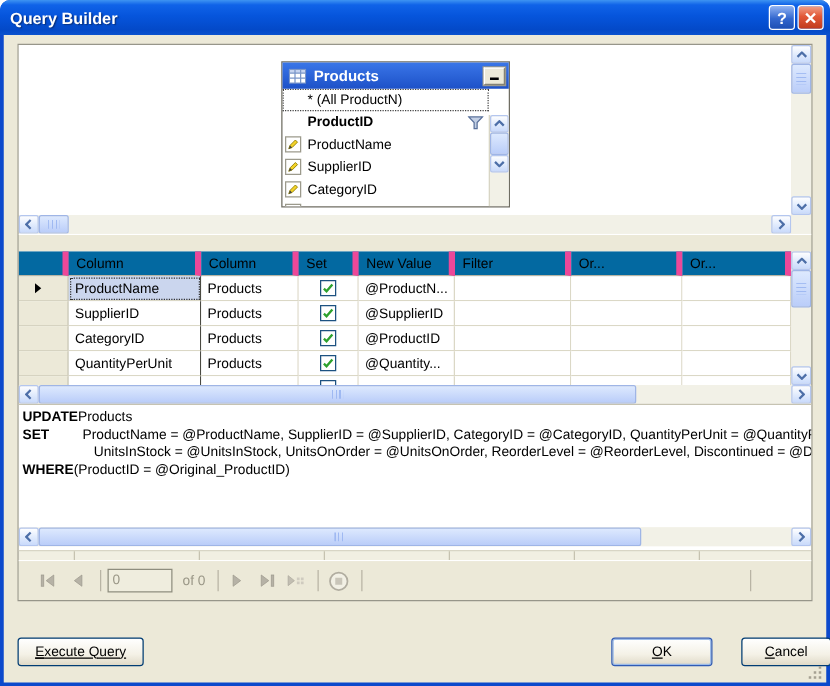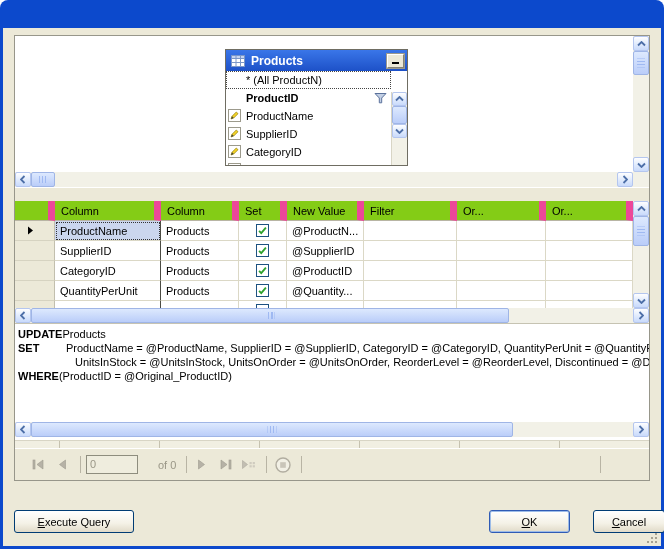--- a/index.html
+++ b/index.html
@@ -64,21 +64,21 @@
                 background:#fff; display:flex; align-items:center; justify-content:center; }
   .funnel { position:absolute; right:4px; top:3px; }
   .tw-scroll { position:absolute; right:0; top:21px; bottom:0; width:16px; background:#F2F1E7;
                display:flex; flex-direction:column; border-left:1px solid #D8D5C5; }
   .tw-scroll .sb-btn { height:14px; }
   .tw-scroll .sb-thumb { height:18px; }
   
   .grid-area { position:absolute; left:0; top:165px; width:634px; height:107px; display:flex; overflow:hidden; }
   .grid-cols { width:618px; display:grid; grid-template-columns:40px 106px 78px 48px 77px 93px 89px 87px;
                grid-auto-rows:20px; background:#fff; }
-  .gh { background:#84cc16; border-right:7px solid #ec4899; border-bottom:1px solid #B8B5A4;
+  .gh { background:#0369a1; border-right:5px solid #ec4899; border-bottom:1px solid #B8B5A4;
         font-size:11px; display:flex; align-items:center; padding:0 6px; color:#000; }
   .gc { background:#fff; border-right:1px solid #DBD8C6; border-bottom:1px solid #DBD8C6;
         font-size:11px; display:flex; align-items:center; padding:0 5px; white-space:nowrap; overflow:hidden; }
   .grh { background:#ECE9D8; border-right:1px solid #C2BFAE; border-bottom:1px solid #D6D3C1;
          display:flex; align-items:center; padding-left:12px; }
   .gc.dark-r { border-right:1px solid #4A4A42; }
   .gc.sel { background:#CBD6EE; outline:1px dotted #333; outline-offset:-2px; }
   .gc.center { justify-content:center; }
   .cb { width:13px; height:13px; border:1px solid #1D5281; background:#fff;
         display:flex; align-items:center; justify-content:center; }
@@ -104,30 +104,41 @@
   .nav-sep { width:1px; height:17px; background:#B8B4A4; flex:none; }
   .nav-box { width:52px; height:19px; border:1px solid #8E8D7E; background:#EFEDDE; color:#9A9787;
              font-size:11px; padding:2px 3px 0 3px; flex:none; }
   .nav-of { color:#9A9787; font-size:11px; flex:none; }
   
   .btn { position:absolute; height:23px; font-size:11px; color:#000;
          border:1px solid #003C74; border-radius:3px;
          background:linear-gradient(180deg,#FFFFFF 0%,#F4F1E6 60%,#E0DAC8 100%);
          display:flex; align-items:center; justify-content:center; }
   .btn .mn { text-decoration:underline; }
-  .btn.execute { left:11px; top:482px; width:120px; }
+  .btn.execute { left:11px; top:482px; width:101px;text-decoration:underline; }
   .btn.ok { left:486px; top:482px; width:81px; border-color:#2F5BB5;
             box-shadow:inset 0 0 0 1px #9DBCE8; }
   .btn.cancel { left:574px; top:482px; width:72px;margin-left:16px; }
   .resize-grip { position:absolute; right:2px; bottom:1px; }
 </style>
 </head>
 <body>
 
 <div class="window">
+  <div class="titlebar">
+    <span class="title">Query Builder</span>
+    <div class="tb-btns">
+      <div class="tb-btn help">
+          <span>?</span>
+        </div>
+      <div class="tb-btn close">
+          <span>✕</span>
+        </div>
+    </div>
+  </div>
 
   <div class="content">
     <div class="main-panel">
 
       <div class="diagram-pane">
         <div class="table-window">
           <div class="tw-title">
             <svg width="14" height="12" viewBox="0 0 14 12">
               <rect x="0.5" y="0.5" width="13" height="11" fill="#fff" stroke="#7A96C8"></rect>
               <rect x="0.5" y="0.5" width="13" height="3" fill="#C6D4F0" stroke="#7A96C8"></rect>
@@ -397,21 +408,21 @@
               <path d="M12 1 L6 5.5 L12 10 Z" fill="#B6B2A6" stroke="#9E9A8E" stroke-width="0.6"></path>
             </svg>
         </div>
         <div class="nav-btn" style="margin-left:6px">
           <svg width="10" height="11" viewBox="0 0 10 11">
               <path d="M8.5 1 L2.5 5.5 L8.5 10 Z" fill="#B6B2A6" stroke="#9E9A8E" stroke-width="0.6"></path>
             </svg>
         </div>
         <div class="nav-sep" style="margin-left:9px"></div>
         <div class="nav-box" style="margin-left:5px">0</div>
-        <div class="nav-of" style="margin-left:20px">of 0</div>
+        <div class="nav-of" style="margin-left:8px">of 0</div>
         <div class="nav-sep" style="margin-left:10px"></div>
         <div class="nav-btn" style="margin-left:6px">
           <svg width="10" height="11" viewBox="0 0 10 11">
               <path d="M1.5 1 L7.5 5.5 L1.5 10 Z" fill="#B6B2A6" stroke="#9E9A8E" stroke-width="0.6"></path>
             </svg>
         </div>
         <div class="nav-btn" style="margin-left:6px">
           <svg width="14" height="11" viewBox="0 0 14 11">
               <path d="M2 1 L8 5.5 L2 10 Z" fill="#B6B2A6" stroke="#9E9A8E" stroke-width="0.6"></path>
               <rect x="10" y="1" width="2" height="9" fill="#B6B2A6" stroke="#9E9A8E" stroke-width="0.6"></rect>

